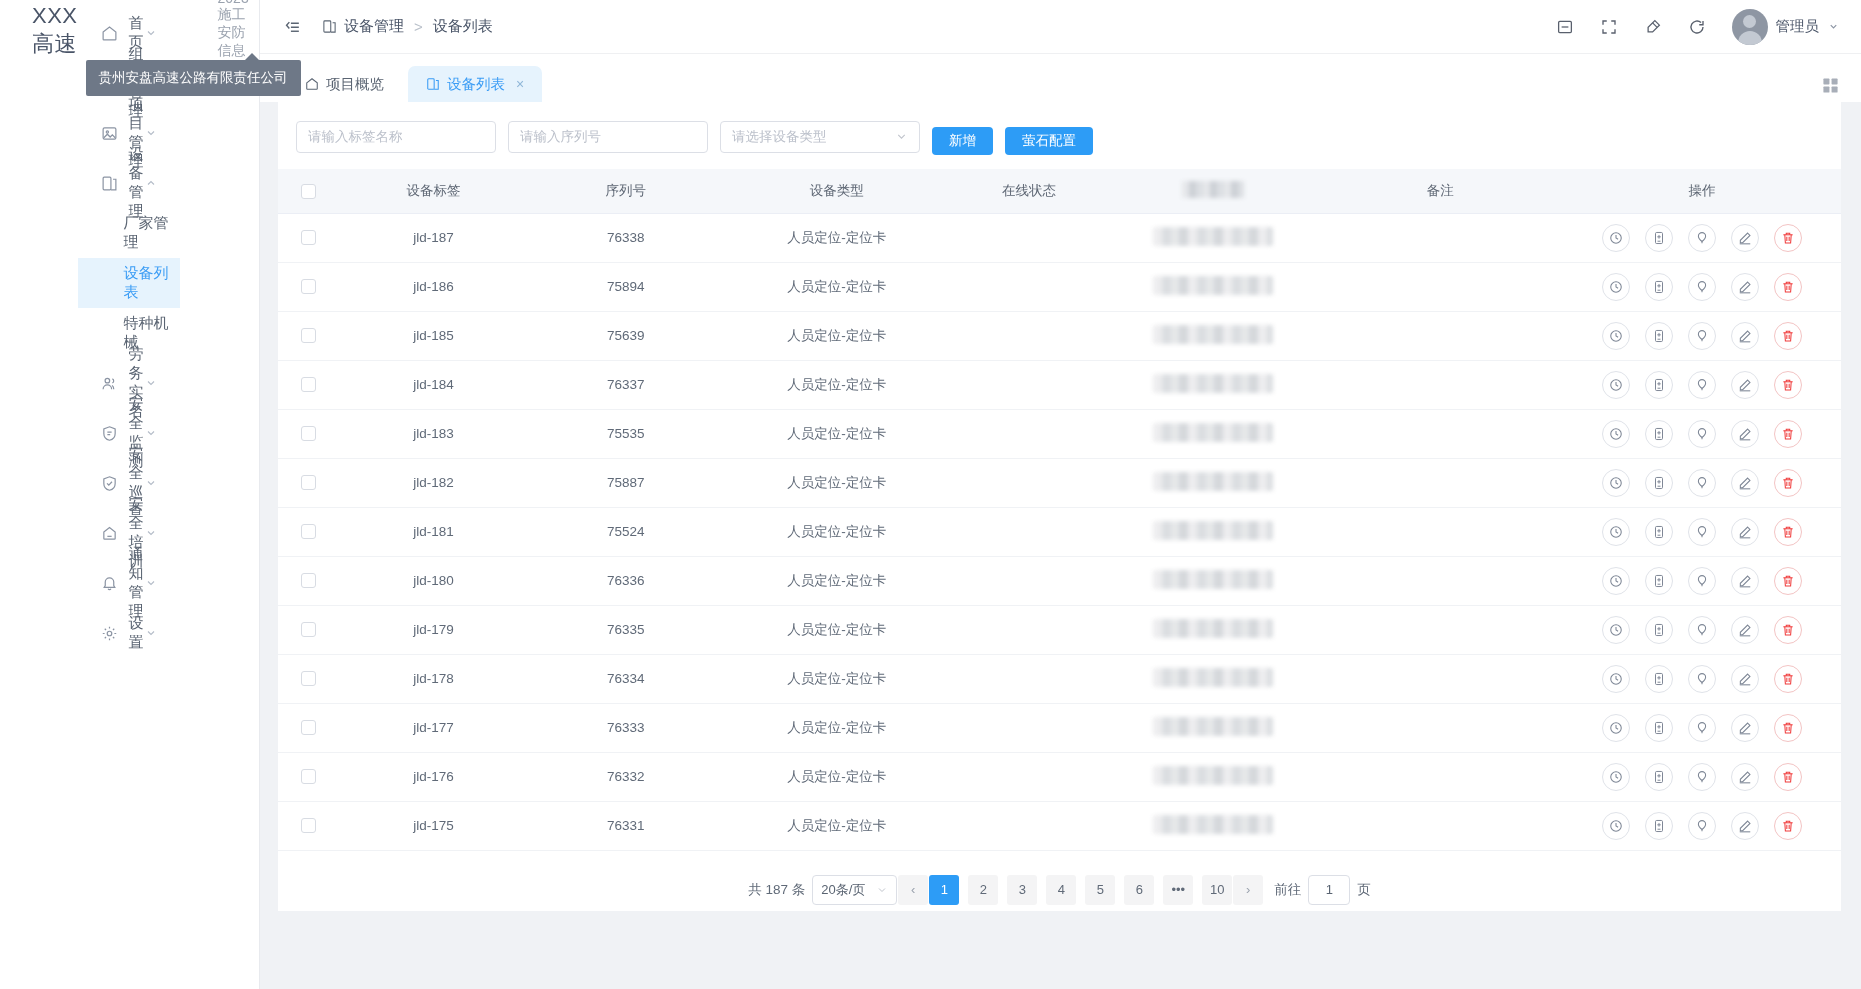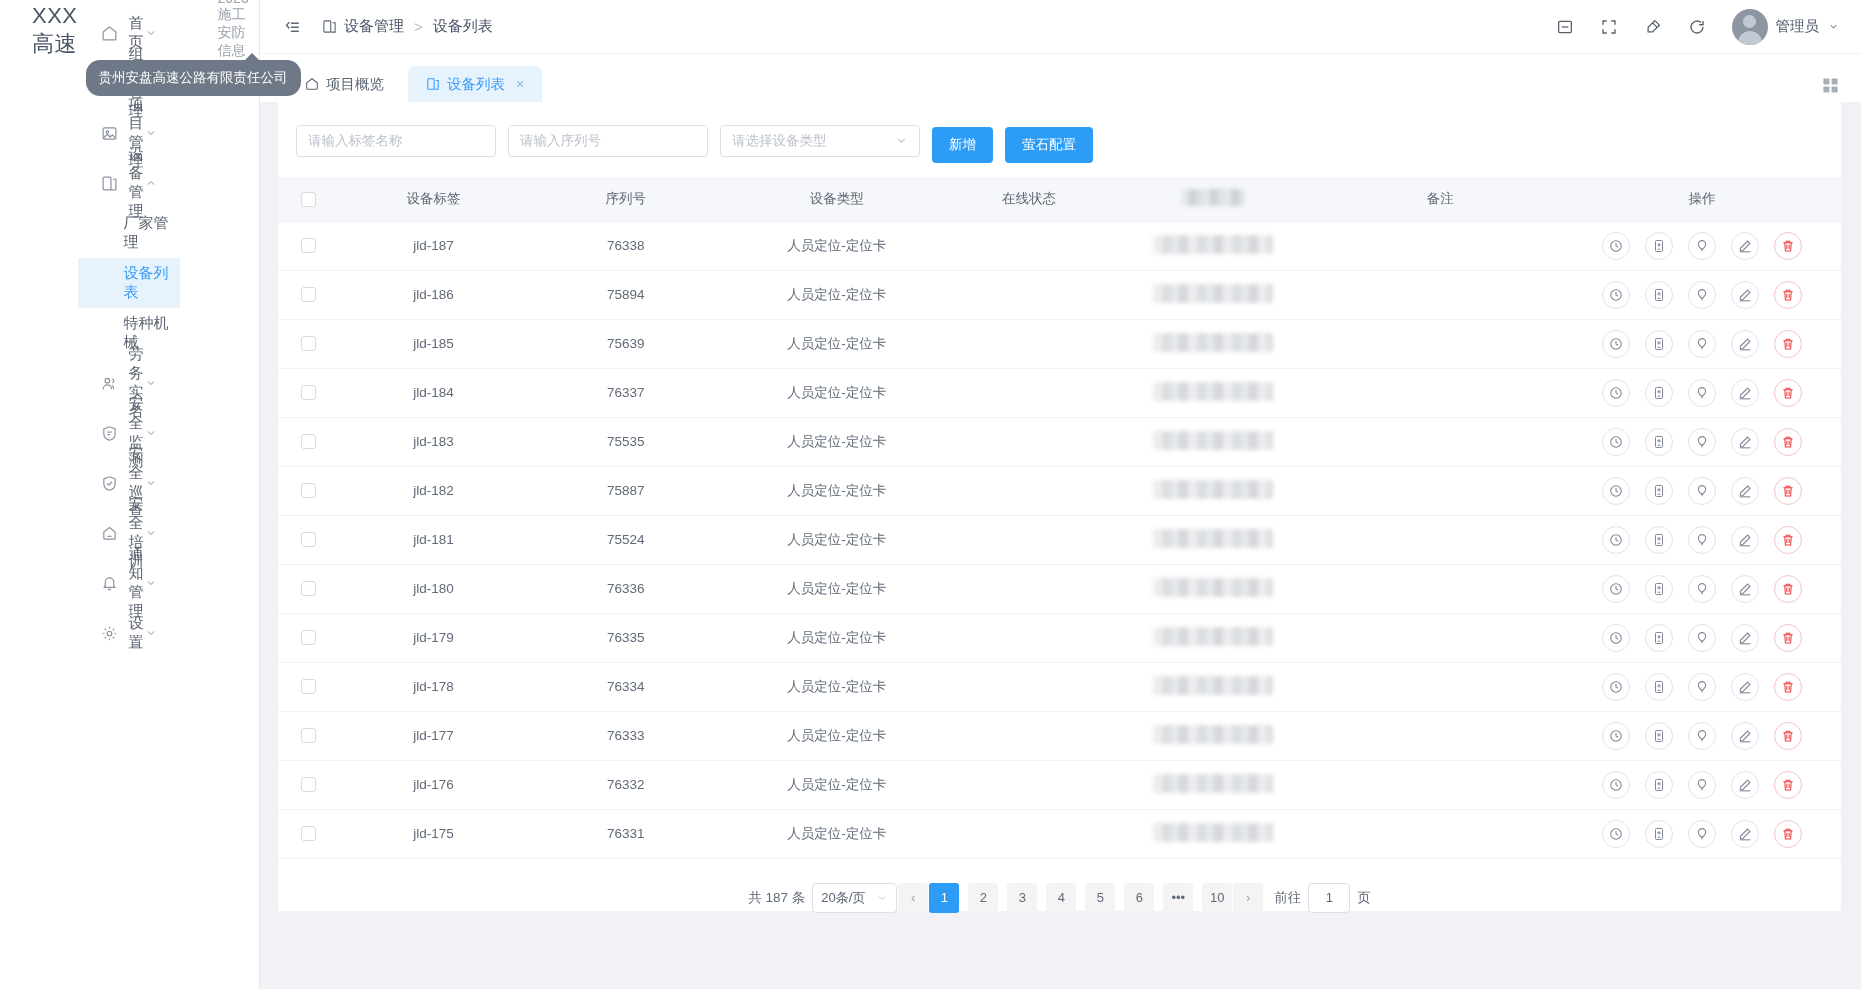--- a/index.html
+++ b/index.html
@@ -33,21 +33,21 @@
   .menu-item .mi-label { flex: 1; }
   .menu-item .mi-arrow { width: 14px; height: 14px; color: #b4bcc8; display:flex;align-items:center;justify-content:center; }
   .sub-item {
     height: 50px; display: flex; align-items: center; padding-left: 46px;
     color: #5a6472; font-size: 15px; cursor: pointer; justify-content: flex-end;
   }
   .sub-item.active { background: #e6f3fd; color: #3a9cf5; }
   .tooltip {
     position: absolute; left: 8px; top: 60px;
     background: #6e7887; color: #ffffff; font-size: 13.5px;
-    padding: 9px 13px; border-radius: 14px; white-space: nowrap; z-index: 30;
+    padding: 9px 13px; border-radius: 2px; white-space: nowrap; z-index: 30;
   }
   .tooltip::after {
     content: ""; position: absolute; top: -7px; left: 158px;
     border-left: 8px solid transparent; border-right: 8px solid transparent;
     border-bottom: 8px solid #6e7887;
   }
   .footer-copy {
     height: 70px; display: flex; align-items: center; padding-left: 38px;
     color: #9aa2ae; font-size: 14px; background: #fff;
   }
@@ -99,21 +99,21 @@
     font-family: "Liberation Sans", sans-serif; background: transparent;
   }
   .search-group input::placeholder { color: #bcc1cb; }
   .select-box {
     height: 32px; width: 200px; border: 1px solid #dcdfe6; border-radius: 4px;
     display: flex; align-items: center; padding: 0 11px; font-size: 13.5px; color: #bcc1cb;
     cursor: pointer; background: #fff;
   }
   .select-box .sb-arrow { margin-left: auto; color: #c0c4cc; display:flex; }
   .btn-primary {
-    height: 36px; padding: 0 17px; background: #2d9cf6; color: #fff; border: none;
+    height: 28px; padding: 0 17px; background: #2d9cf6; color: #fff; border: none;
     border-radius: 4px; font-size: 13.5px; cursor: pointer;
     font-family: "Liberation Sans", sans-serif; display:flex; align-items:center;margin-top:9px;
   }
 
   table.grid { width: 100%; border-collapse: collapse; table-layout: fixed; }
   table.grid th {
     background: #f5f7fa; color: #5d6673; font-size: 13.5px; font-weight: normal;
     height: 44px; border-bottom: 1px solid #ebeef5; text-align: center;
   }
   table.grid td {

